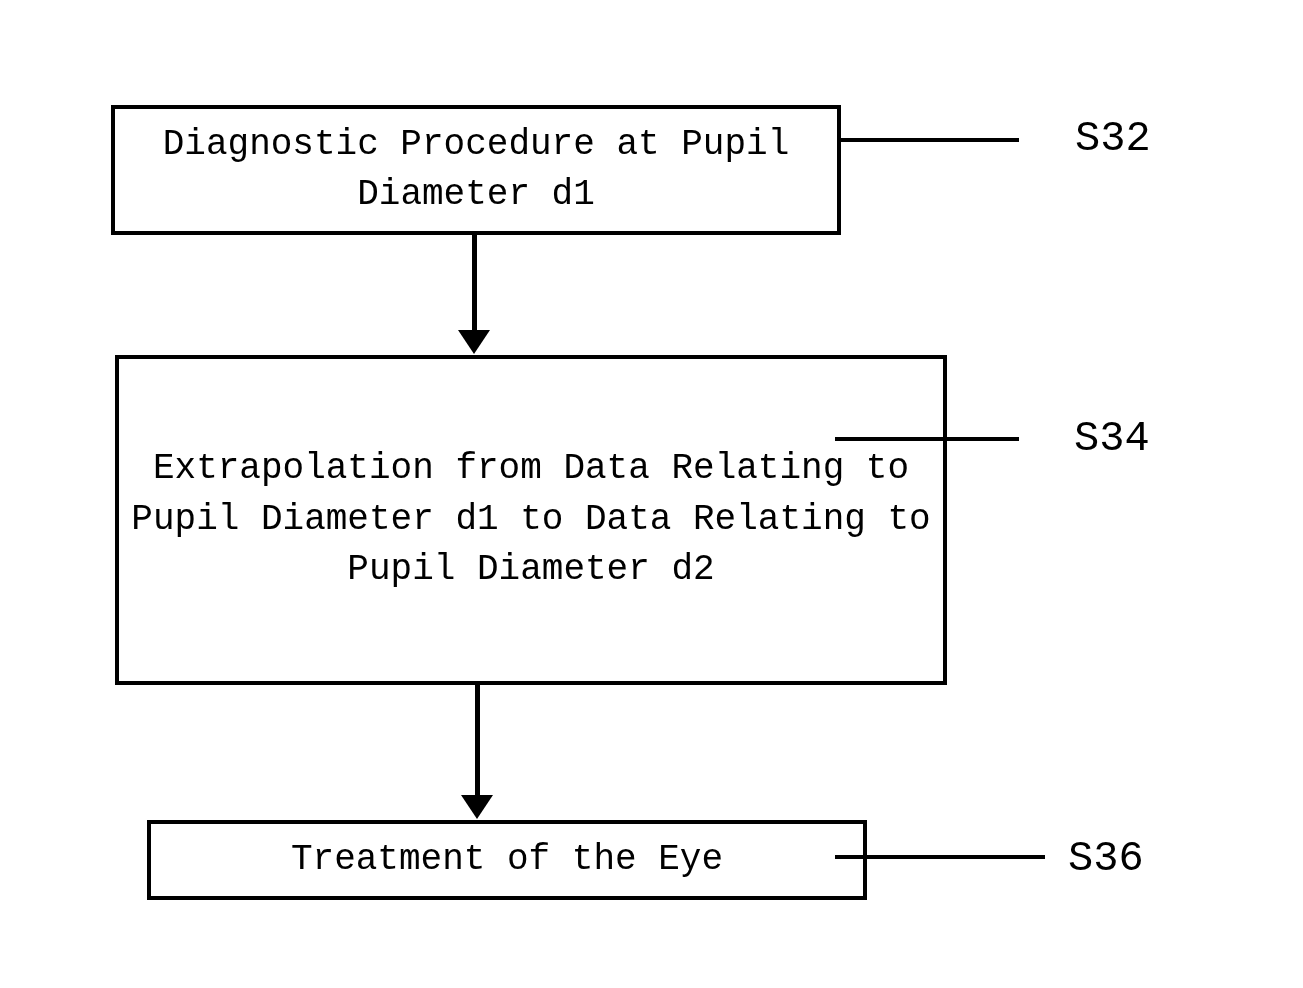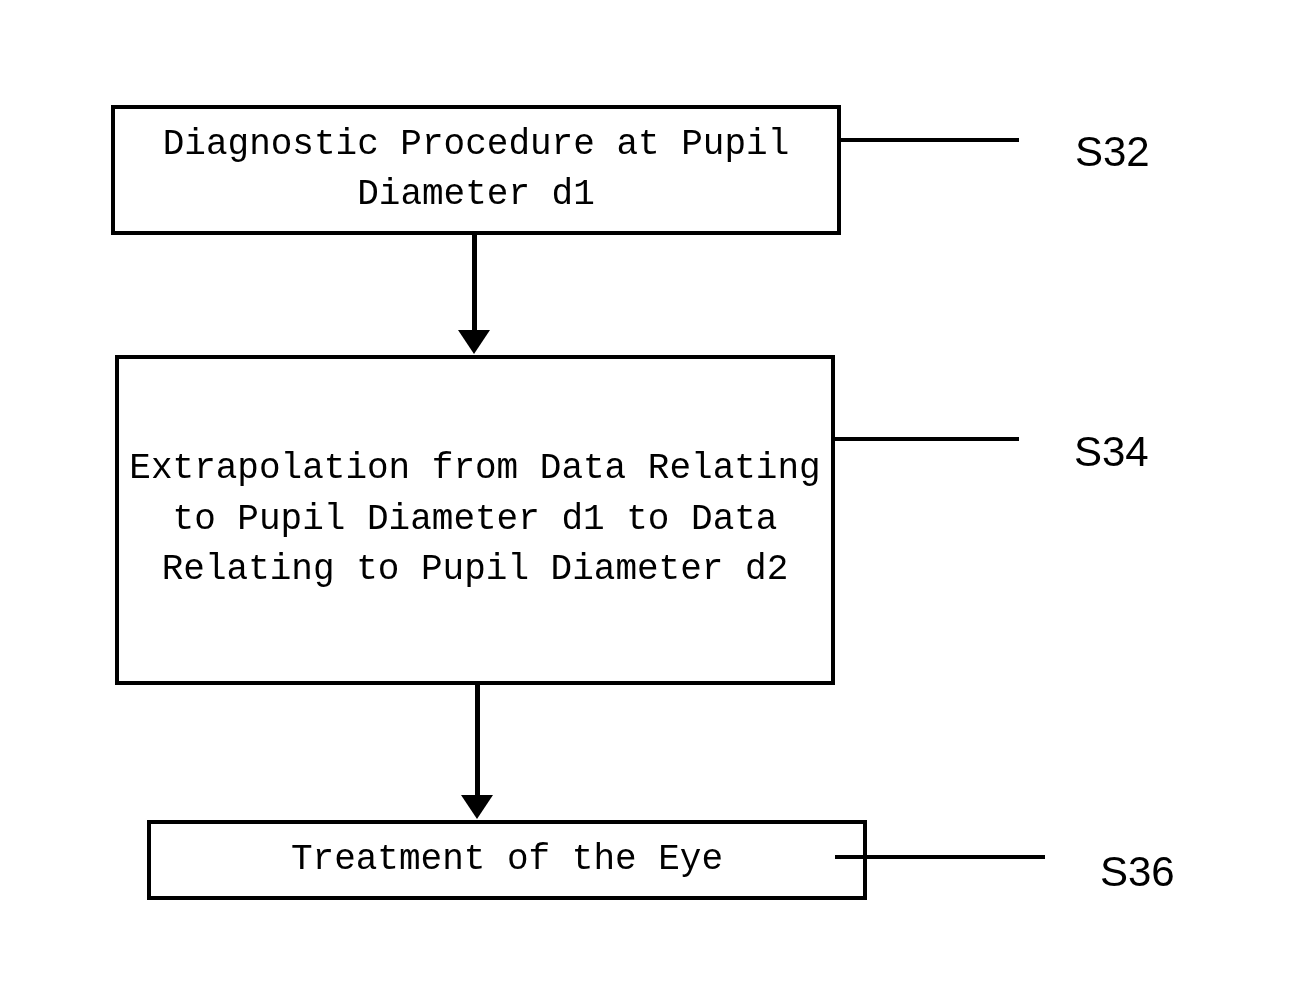--- a/index.html
+++ b/index.html
@@ -39,21 +39,21 @@
     .box-1 {
       left: 111px;
       top: 105px;
       width: 730px;
       height: 130px;
     }
     
     .box-2 {
       left: 115px;
       top: 355px;
-      width: 720px;
+      width: 832px;
       height: 330px;
     }
     
     .box-3 {
       left: 115px;
       top: 820px;
       width: 720px;
       height: 80px;
       margin-left: 32px;
     }
@@ -117,37 +117,36 @@
     .label-line-3 {
       left: 835px;
       top: 855px;
       width: 210px;
     }
     
     .label-text {
       position: absolute;
       font-size: 42px;
       font-weight: normal;
-      font-family: Liberation Sans, sans-serif;
-      margin-top: 13px;
+      font-family: Liberation Mono, monospace;
     }
     
     .label-s32 {
       left: 1075px;
       top: 115px;
     }
     
     .label-s34 {
       left: 1074px;
       top: 415px;
       text-align: right;
     }
     
     .label-s36 {
-      left: 1100px;
+      left: 1068px;
       top: 835px;
     }
   </style>
 </head>
 <body>
 
 <div class="flowchart">
 
   <div class="flow-box box-1">
     <span>Diagnostic Procedure at Pupil Diameter d1</span>

